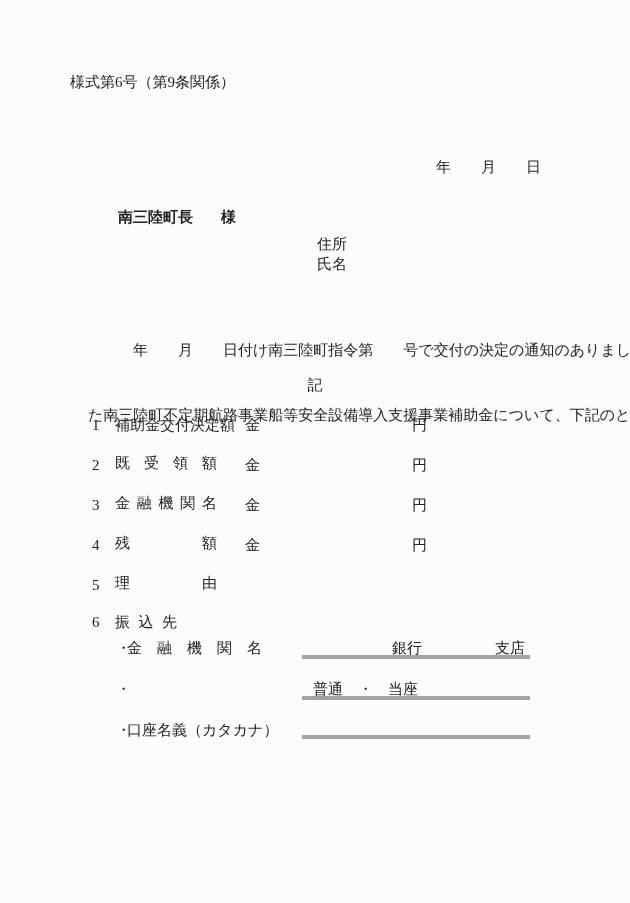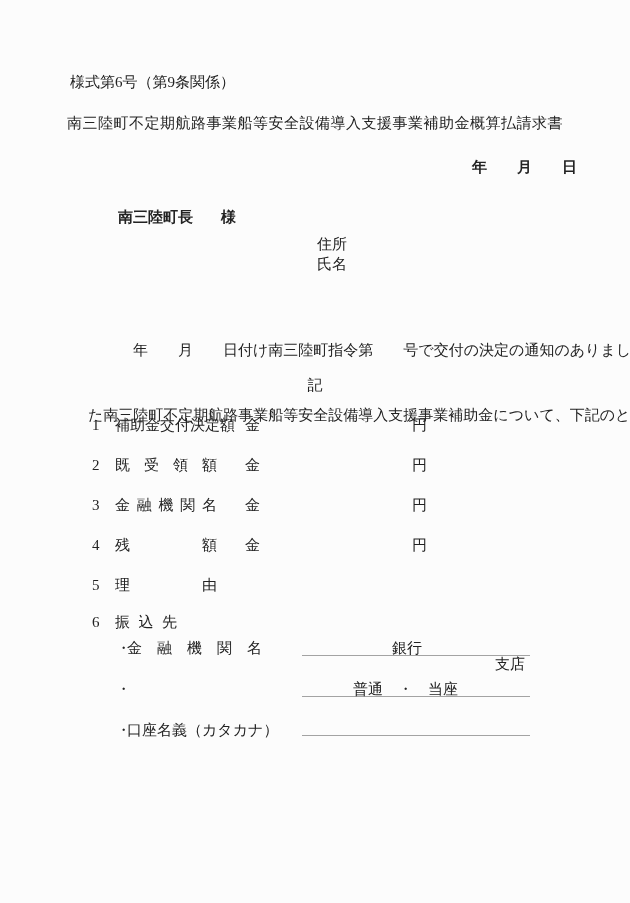--- a/index.html
+++ b/index.html
@@ -12,56 +12,55 @@
     color:#222;
     font-family:"Liberation Serif","DejaVu Serif",serif;
     font-size:15px;
     line-height:1.1;
     overflow:hidden;
   }
   .abs{position:absolute;white-space:pre;}
 
   .form-number{left:70px;top:74px;}
   .doc-title{left:0;width:100%;text-align:center;top:115px;letter-spacing:0.5px;}
-  .date-line{left:472px;top:159px;font-weight:bold;}
+  .date-line{left:436px;top:159px;}
   .addressee-row{left:103px;top:192px;font-weight:bold;}
   .honorific{margin-left:28px;}
   .address-label{left:317px;top:236px;text-align:center;}
   .name-label{left:317px;top:256px;}
   .body-paragraph{left:88px;top:297px;width:480px;line-height:21.5px;}
   .ki-heading{left:0;width:100%;text-align:center;top:377px;}
 
   .item-row{position:absolute;left:0;width:100%;height:20px;}
   .r1{top:417px}.r2{top:457px}.r3{top:497px}.r4{top:537px}.r5{top:577px}.r6{top:614px}
   .i-num{position:absolute;left:92px;white-space:pre;}
   .i-label{position:absolute;left:115px;white-space:pre;}
-  .spread{width:102px;white-space:normal;text-align:justify;text-align-last:justify;}
+  .spread{width:102px;white-space:normal;text-align:justify;text-align-last:justify;font-family:Liberation Mono, monospace;}
   .spread62{width:62px;white-space:normal;text-align:justify;text-align-last:justify;}
   .spread135{width:135px;white-space:normal;text-align:justify;text-align-last:justify;}
   .i-kin{position:absolute;left:245px;white-space:pre;}
   .i-yen{position:absolute;left:412px;white-space:pre;}
 
   .sub-row{position:absolute;left:0;width:100%;height:20px;}
   .bank-row{top:640px}.account-row{top:681px}.holder-row{top:722px}
   .bullet{position:absolute;left:116px;white-space:pre;}
   .sub-label{position:absolute;left:127px;white-space:pre;}
-  .field{position:absolute;left:302px;width:228px;height:15px;border-bottom:1px solid #a3a3a3;}
+  .field{position:absolute;left:302px;width:228px;height:15px;border-bottom:4px solid #a3a3a3;}
   .holder-row .field{height:13px;}
   .bank-suffix{position:absolute;left:90px;top:0;white-space:pre;}
-  .branch-suffix{position:absolute;left:193px;top:16px;white-space:pre;}
-  .account-options{position:absolute;left:11px;top:0;white-space:pre;margin-left:40px;}
+  .branch-suffix{position:absolute;left:193px;top:0;white-space:pre;}
+  .account-options{position:absolute;left:11px;top:0;white-space:pre;}
 </style>
 </head>
 <body>
 
 <div class="page">
 
   <div class="abs form-number">様式第6号（第9条関係）</div>
 
-  <div class="abs doc-title">南三陸町不定期航路事業船等安全設備導入支援事業補助金概算払請求書</div>
 
   <div class="abs date-line">年　　月　　日</div>
 
   <div class="abs addressee-row">
     <span>南三陸町長</span><span class="honorific">様</span>
   </div>
 
   <div class="abs address-label">住所</div>
   <div class="abs name-label">氏名</div>
 

